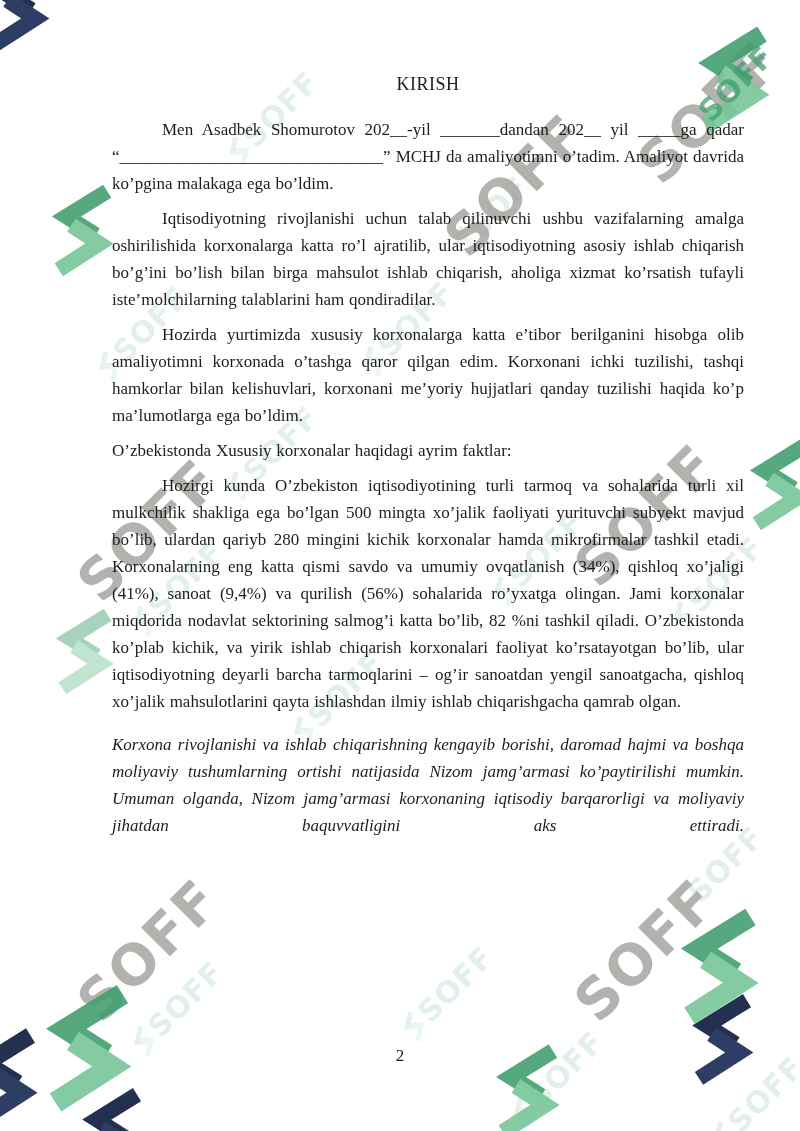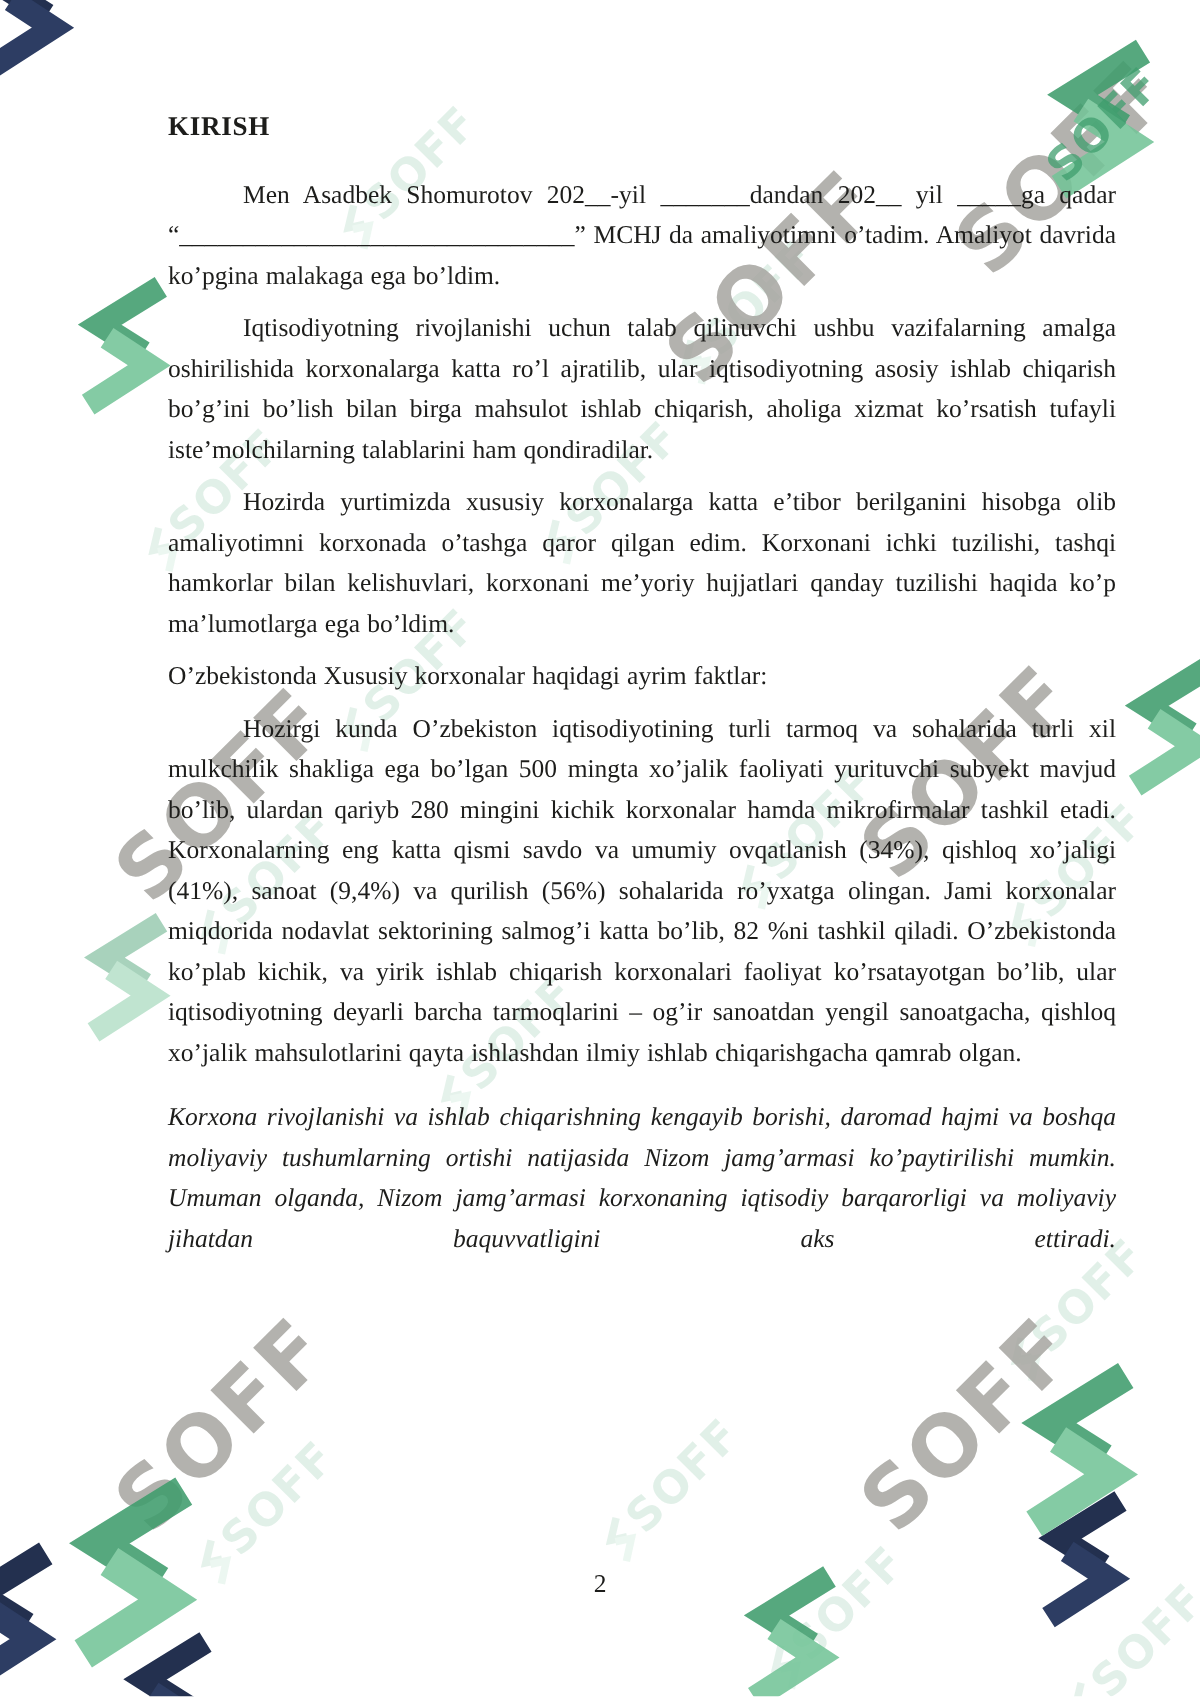--- a/index.html
+++ b/index.html
@@ -30,22 +30,22 @@
   }
   .logo{overflow:visible;}
   .logo.green{--c1:#3f9d6d;--c2:#74c498;opacity:0.88;}
   .logo.green-faint{--c1:#3f9d6d;--c2:#74c498;opacity:0.45;}
   .logo.navy{--c1:#1c2a4a;--c2:#27375e;opacity:0.97;}
   
   .content{
     position:absolute;z-index:1;left:112px;top:74px;width:632px;
   }
   .title{
-    margin:0 0 22px 0;text-align:left;
-    font-size:18px;font-weight:bold;letter-spacing:0.5px;line-height:20px;
+    margin:0 0 22px 0;text-align:center;
+    font-size:18px;font-weight:normal;letter-spacing:0.5px;line-height:20px;
   }
   .content p{
     margin:0 0 8px 0;font-size:17px;line-height:27px;
     text-align:justify;word-spacing:0.5px;
   }
   .content p.indent{text-indent:50px;}
   .content p.justify-last{text-align-last:justify;}
   .content p.mt-lg{margin-top:16px;font-style:italic;}
   .content p.mt-sm{margin-top:7px;}
   .page-number{

